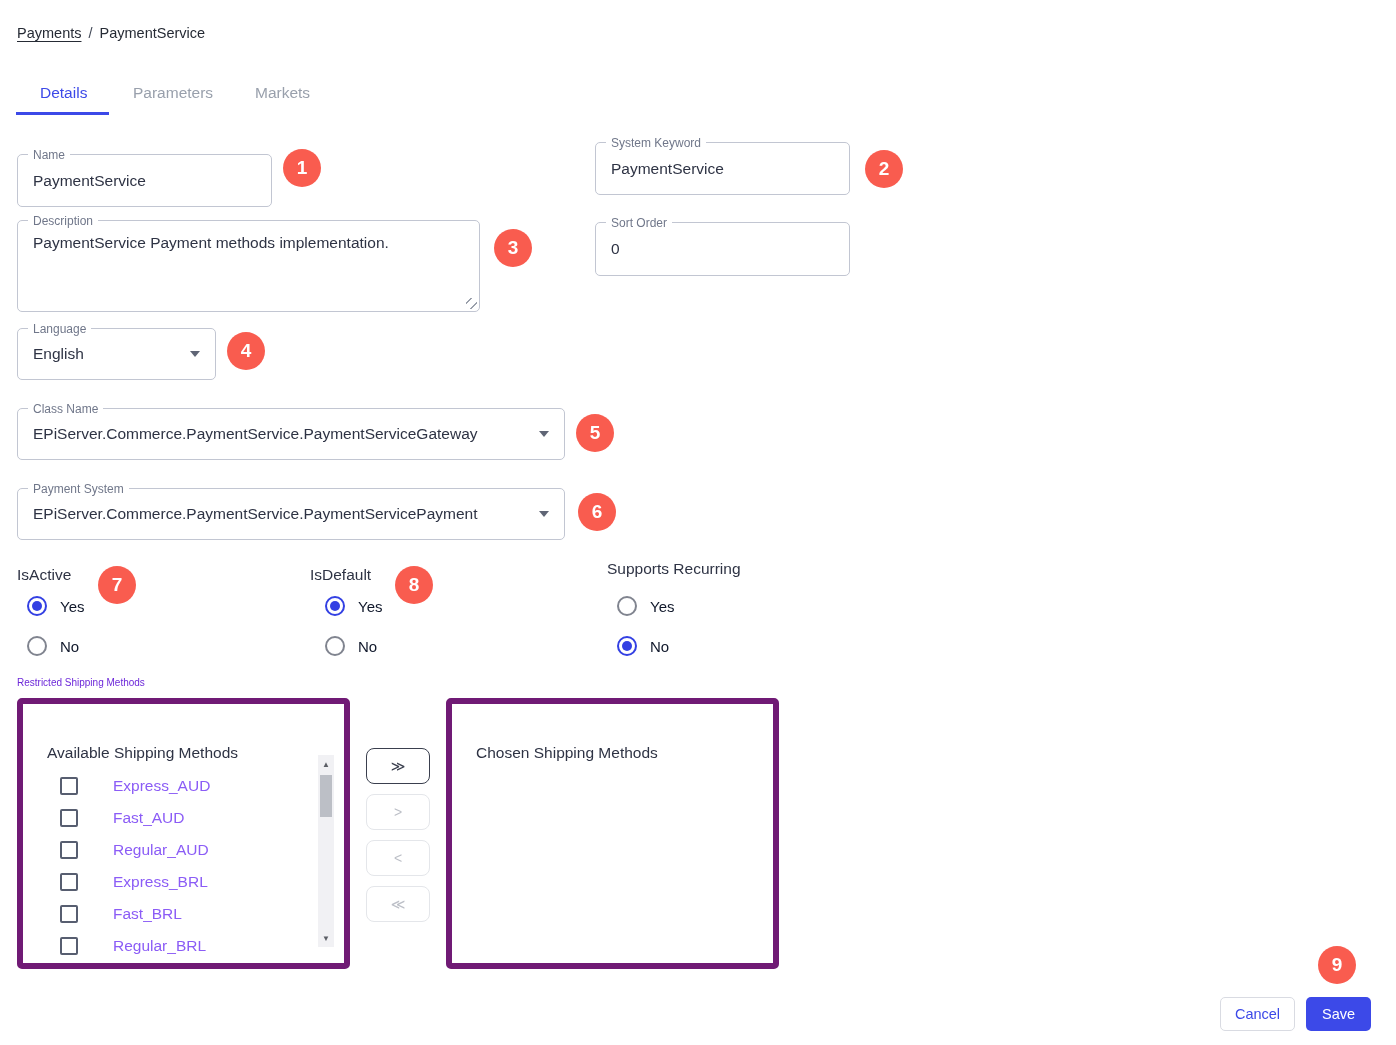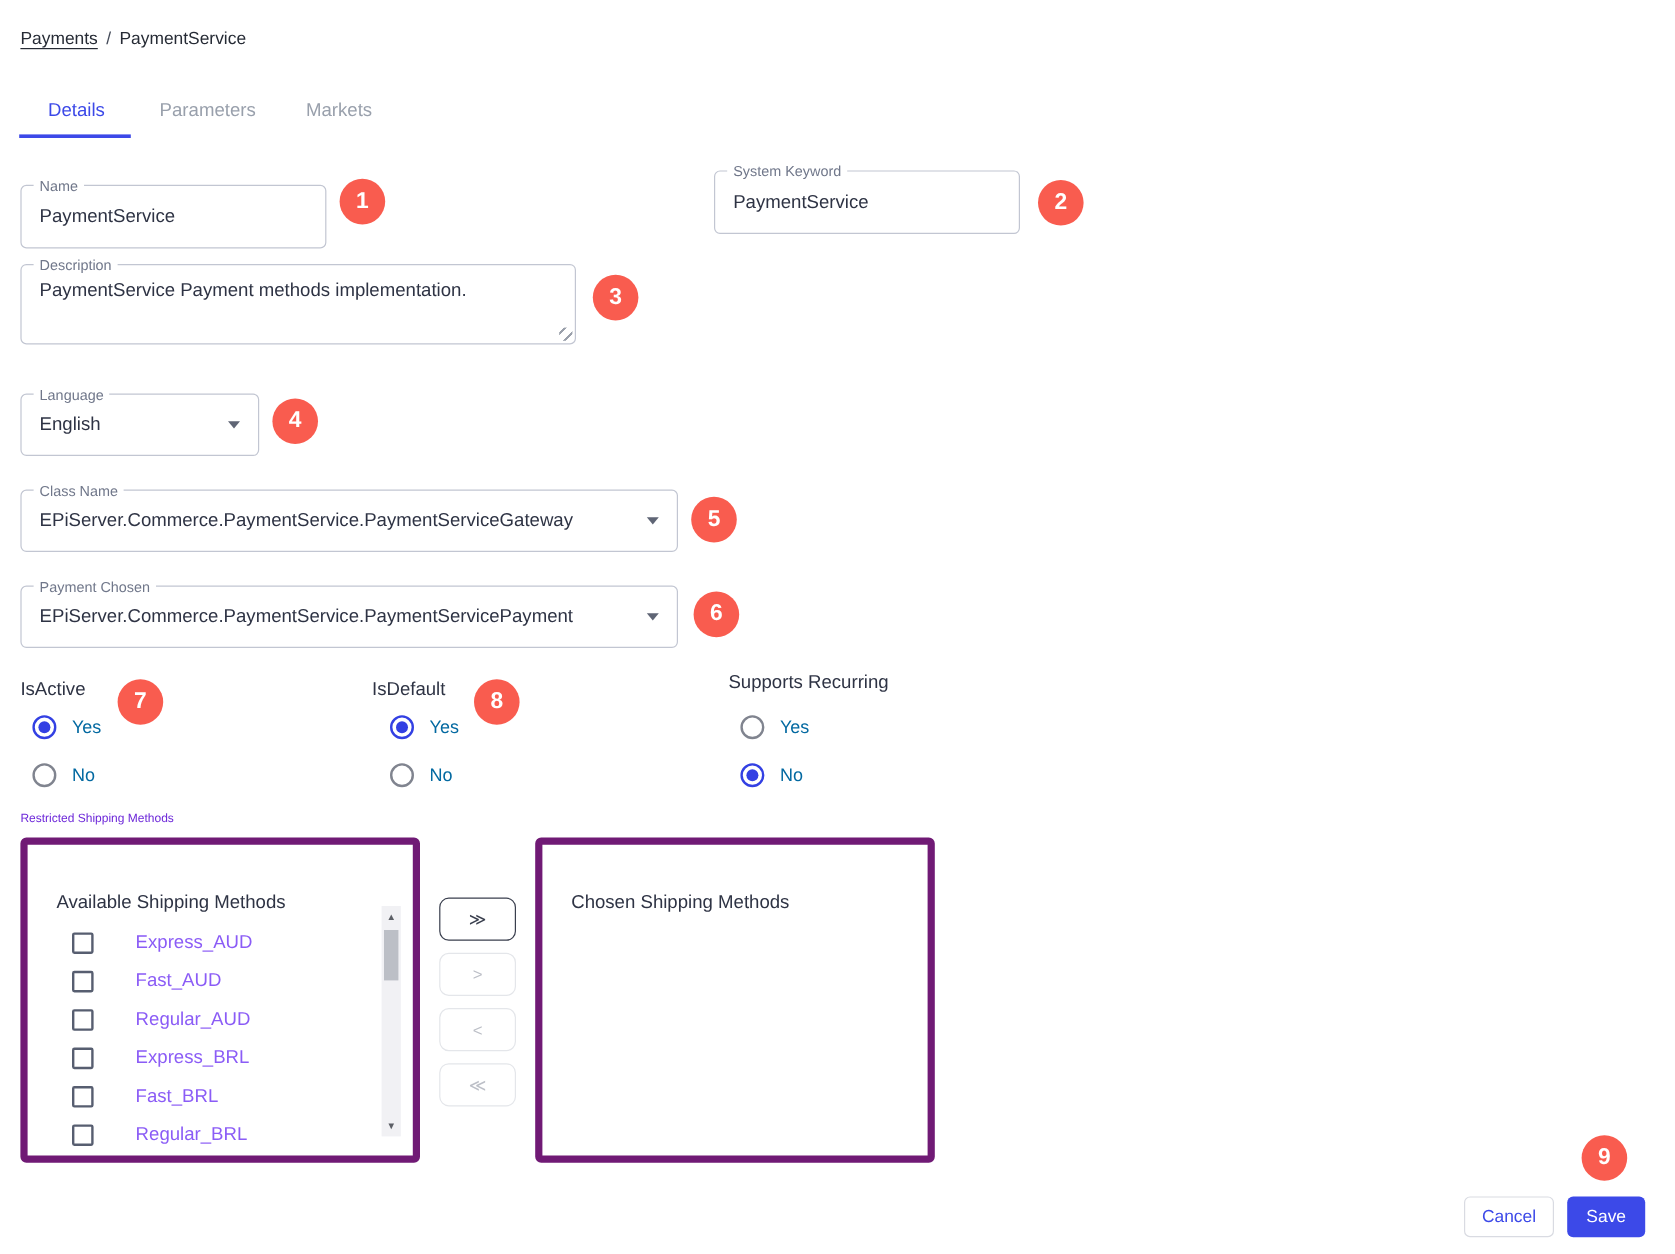--- a/index.html
+++ b/index.html
@@ -23,21 +23,21 @@
   textarea.fvalue { padding-top: 13px; height: calc(100% - 14px); resize: none; align-items: flex-start; }
   .caret { position: absolute; right: 15px; top: 50%; margin-top: -3px; width: 0; height: 0; border-left: 5px solid transparent; border-right: 5px solid transparent; border-top: 6px solid #5f6575; }
   .resize-grip { position: absolute; right: 2px; bottom: 2px; width: 11px; height: 11px;
     background: repeating-linear-gradient(135deg, transparent 0 3px, #9aa0ab 3px 4.5px, transparent 4.5px 7px); }
 
   
   .rg-label { position: absolute; font-size: 15.5px; font-weight: 500; color: #2e3344; }
   .radio { position: absolute; width: 20px; height: 20px; border-radius: 50%; border: 2px solid #80848f; background: #fff; cursor: pointer; }
   .radio.selected { border-color: #3340e3; }
   .radio.selected::after { content: ''; position: absolute; left: 3px; top: 3px; right: 3px; bottom: 3px; border-radius: 50%; background: #3340e3; }
-  .radio-label { position: absolute; font-size: 15px; color: #0369a1; }
+  .radio-label { position: absolute; font-size: 15px; color: #0f172a; }
 
   
   .section-label { position: absolute; left: 17px; top: 677px; font-size: 10px; color: #6d28d9; }
   .panel { position: absolute; top: 698px; width: 333px; height: 271px; border: 6px solid #701a75; border-radius: 5px; background: #fff; }
   .panel-title { position: absolute; font-size: 15.5px; color: #2e3344; }
   .ship-list { position: absolute; left: 37px; top: 66px; }
   .ship-row { display: flex; align-items: center; height: 32px; cursor: pointer; }
   .cbx { width: 18px; height: 18px; border: 2px solid #575e70; border-radius: 2px; background: #fff; flex: 0 0 auto; }
   .ship-label { margin-left: 35px; font-size: 15.5px; color: #8b5cf6; }
 
@@ -77,41 +77,45 @@
   <div class="field" style="left:17px; top:142px; width:255px; height:53px;margin-top:12px;">
     <span class="flabel">Name</span>
     <input class="fvalue" value="PaymentService" style="">
   </div>
 
   <div class="field" style="left:595px; top:142px; width:255px; height:53px;">
     <span class="flabel">System Keyword</span>
     <input class="fvalue" value="PaymentService" style="">
   </div>
 
-  <div class="field" style="left:17px; top:220px; width:463px; height:67px;">
+  <div class="field" style="left:17px; top:220px; width:463px; height:92px;">
     <span class="flabel">Description</span>
     <textarea class="fvalue" style="">PaymentService Payment methods implementation.</textarea>
     <span class="resize-grip"></span>
   </div>
 
+  <div class="field" style="left:595px; top:222px; width:255px; height:54px;">
+    <span class="flabel">Sort Order</span>
+    <input class="fvalue" value="0" style="">
+  </div>
 
   <div class="field" style="left:17px; top:328px; width:199px; height:52px;">
     <span class="flabel">Language</span>
     <div class="fvalue">English</div>
     <span class="caret"></span>
   </div>
 
   <div class="field" style="left:17px; top:408px; width:548px; height:52px;">
     <span class="flabel">Class Name</span>
     <div class="fvalue">EPiServer.Commerce.PaymentService.PaymentServiceGateway</div>
     <span class="caret"></span>
   </div>
 
   <div class="field" style="left:17px; top:488px; width:548px; height:52px;">
-    <span class="flabel">Payment Chosen</span>
+    <span class="flabel">Payment System</span>
     <div class="fvalue">EPiServer.Commerce.PaymentService.PaymentServicePayment</div>
     <span class="caret"></span>
   </div>
 
   <div class="rg-label" style="left:17px; top:566px;">IsActive</div>
   <div class="radio selected" style="left:27px; top:596px;"></div>
   <div class="radio-label" style="left:60px; top:598px;">Yes</div>
   <div class="radio" style="left:27px; top:636px;"></div>
   <div class="radio-label" style="left:60px; top:638px;">No</div>
 

